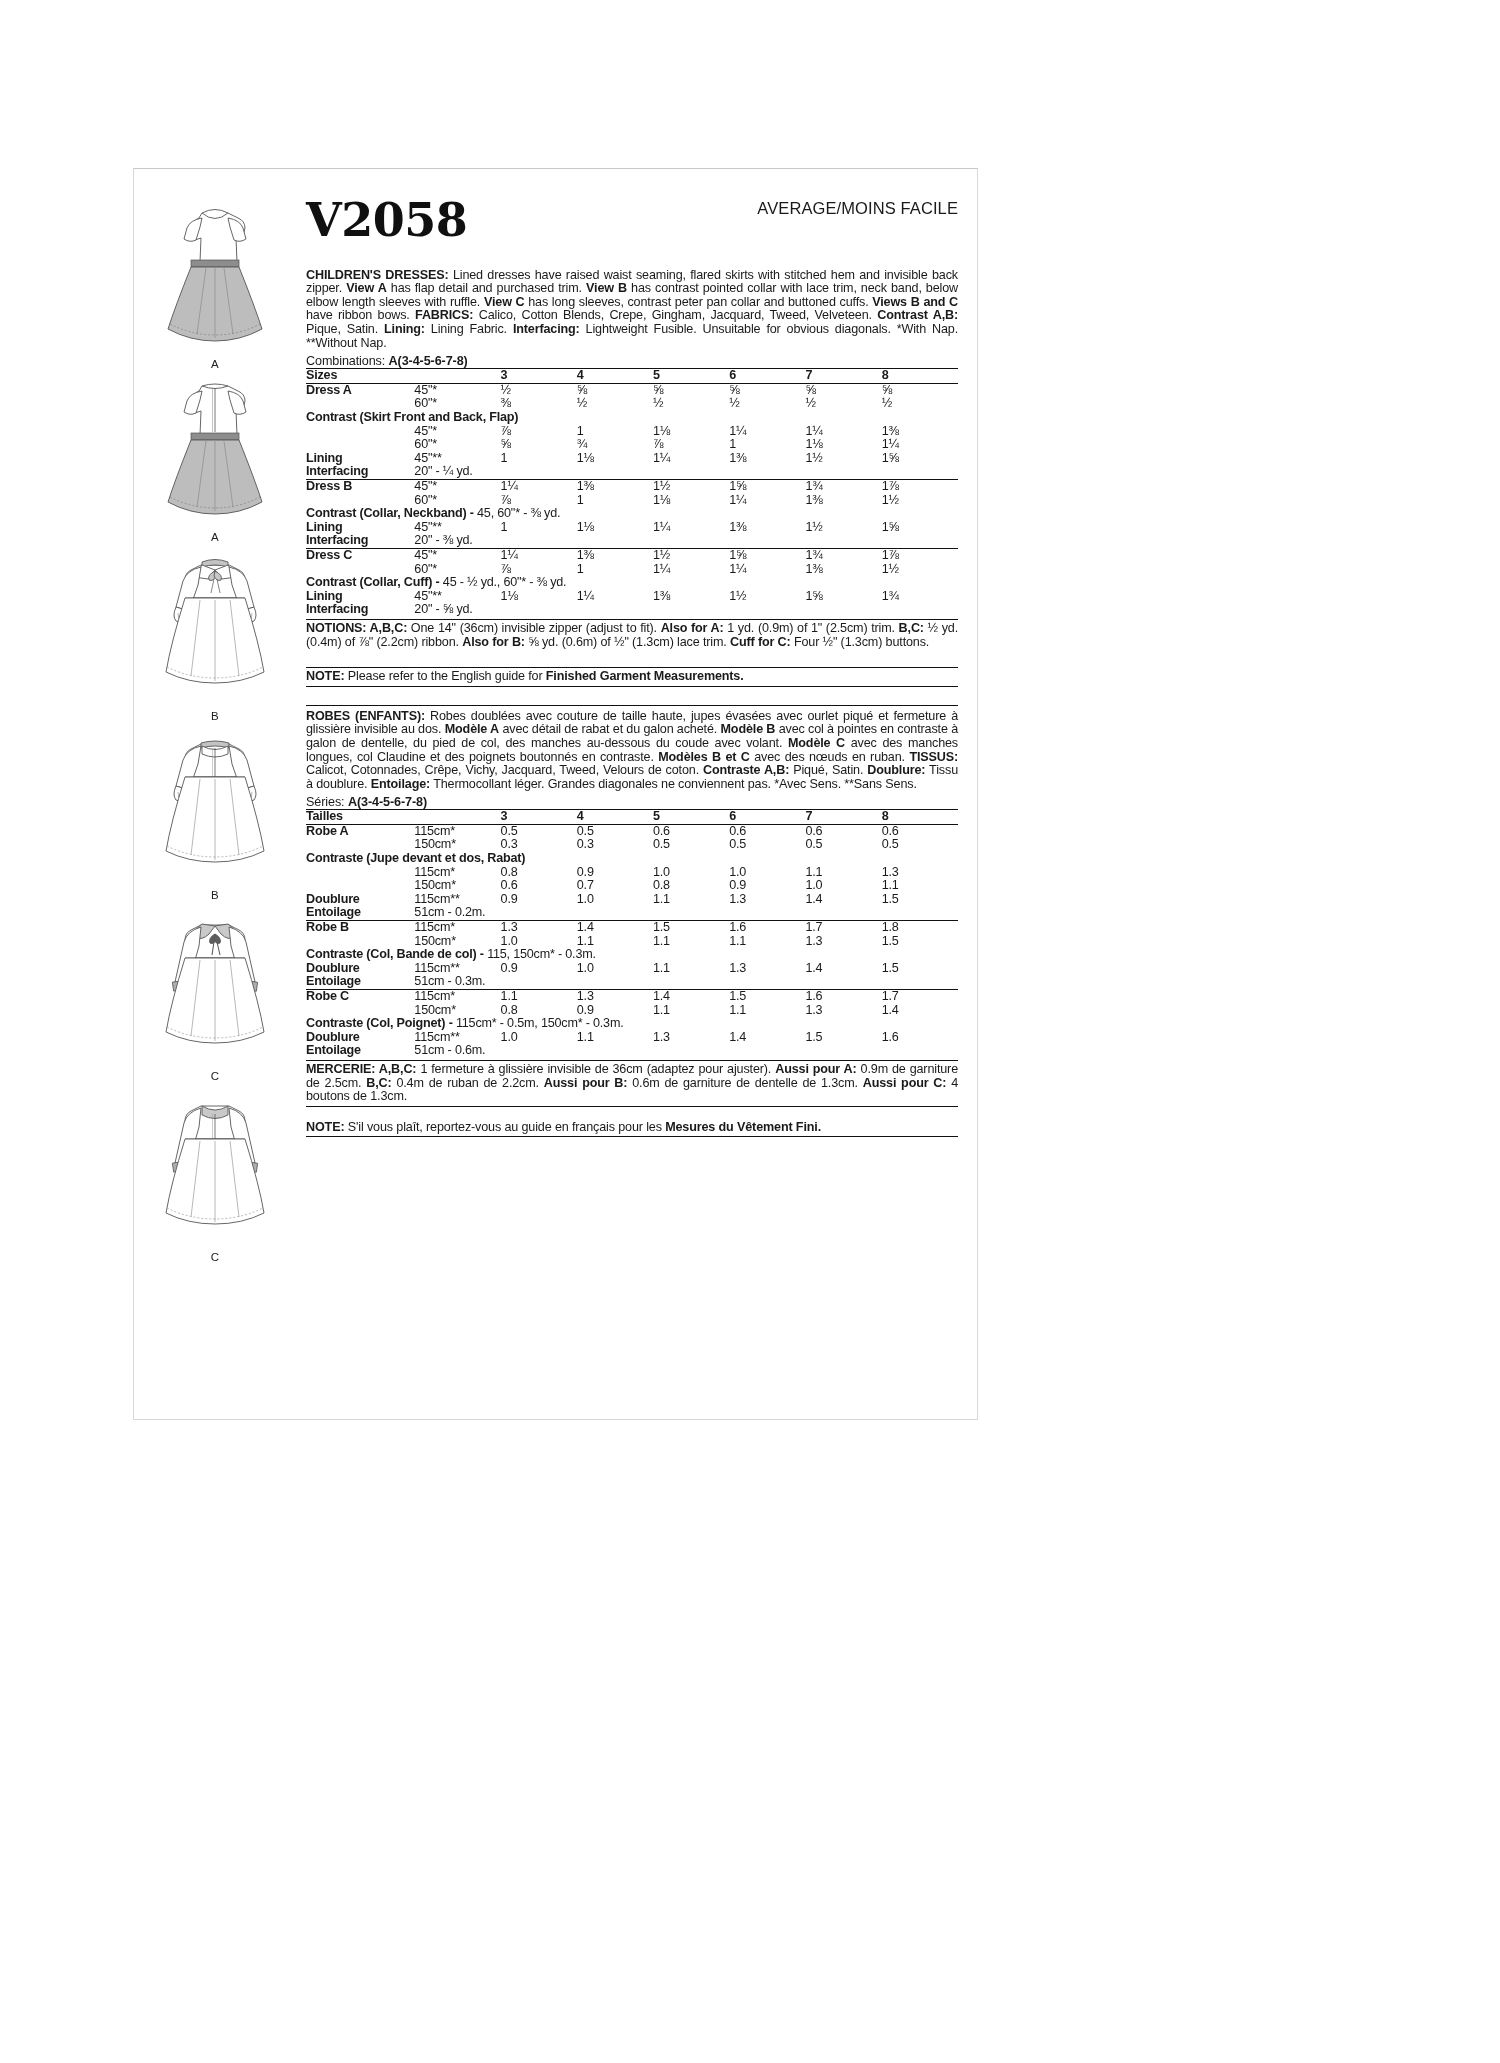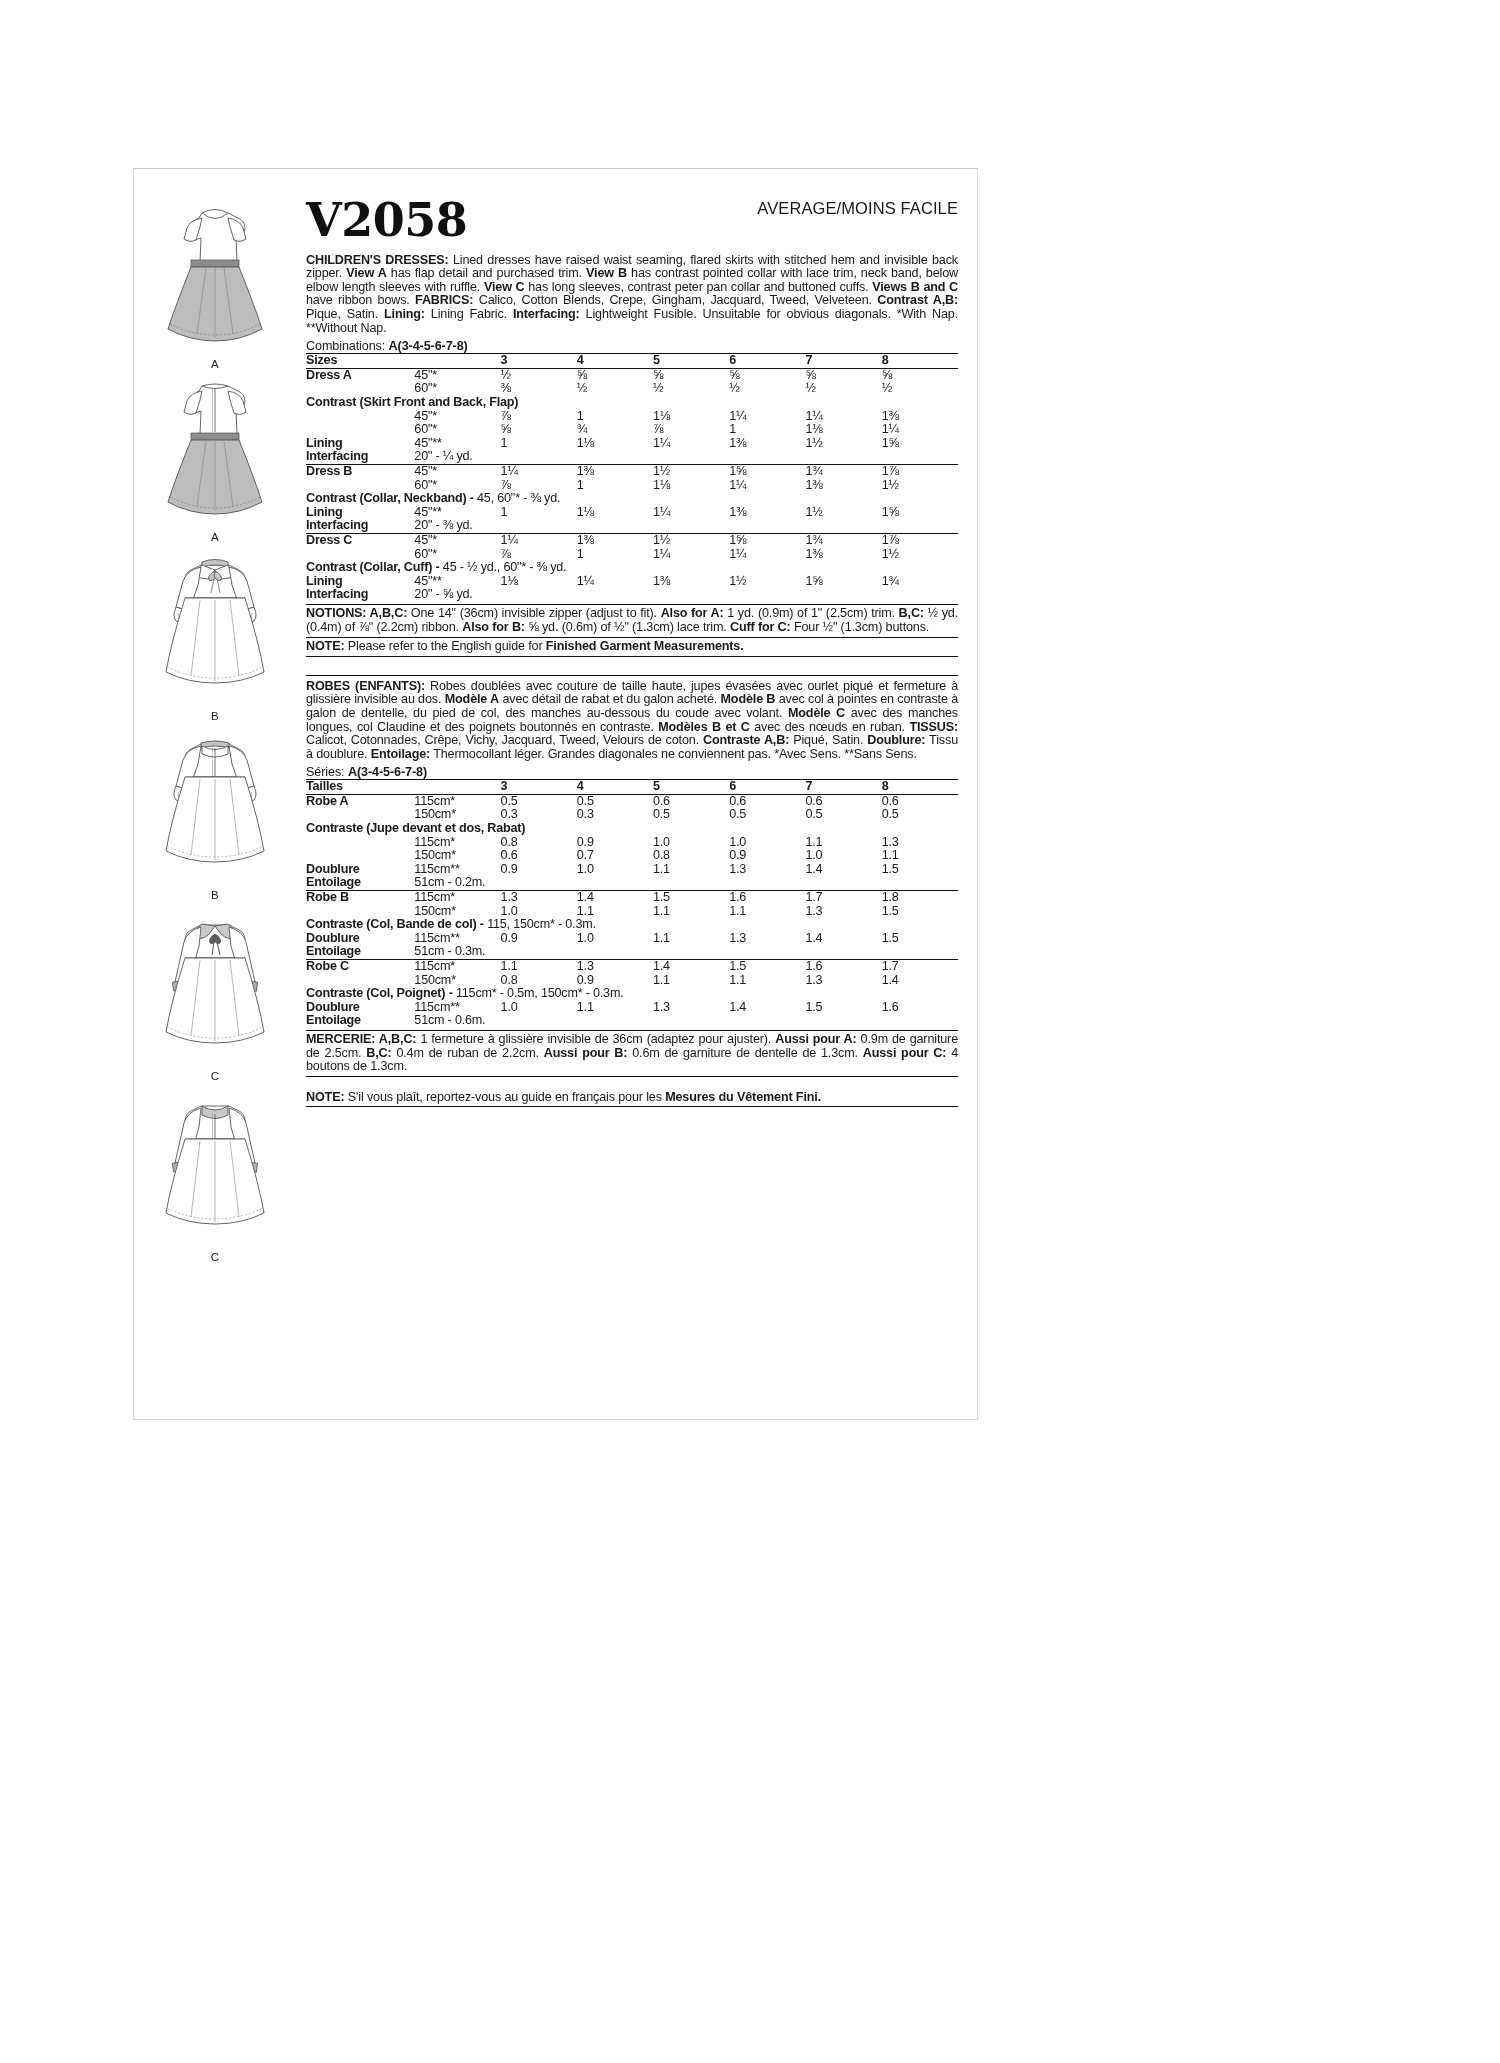--- a/index.html
+++ b/index.html
@@ -39,21 +39,21 @@
     font-family:"DejaVu Serif", serif;
     font-size:46px; font-weight:700; letter-spacing:-0.5px;
     line-height:0.95; color:#101010;
   }
   #difficulty {
     font-size:16.5px; font-weight:400; letter-spacing:0.1px;
     color:#1a1a1a; padding-bottom:5px; white-space:nowrap;
   }
   .desc {
     font-size:12.6px; line-height:13.6px; text-align:justify;
-    margin-top:11px; letter-spacing:-0.15px;
+    margin-top:26px; letter-spacing:-0.15px;
     font-stretch:condensed;
   }
   .desc b { font-weight:700; }
   .comb {
     font-size:12.6px; line-height:14px; margin-top:4px; letter-spacing:-0.1px;
   }
   .comb b { font-weight:700; }
 
   
   table.yard {
@@ -408,21 +408,21 @@
             <td class="c-sz"></td>
             <td class="c-sz"></td>
             <td class="c-sz"></td>
             <td class="c-sz"></td>
             <td class="c-sz"></td>
           </tr>
         </tbody>
     </table>
 
     <div class="note topline" style="margin-top:2px; padding-top:2px;"><b>NOTIONS: A,B,C:</b> One 14" (36cm) invisible zipper (adjust to fit). <b>Also for A:</b> 1 yd. (0.9m) of 1" (2.5cm) trim. <b>B,C:</b> ½ yd. (0.4m) of ⅞" (2.2cm) ribbon. <b>Also for B:</b> ⅝ yd. (0.6m) of ½" (1.3cm) lace trim. <b>Cuff for C:</b> Four ½" (1.3cm) buttons.</div>
-    <div class="note topline botline" style="margin-top:3px; padding-top:2px; padding-bottom:2px;"><b>NOTE:</b> Please refer to the English guide for <b>Finished Garment Measurements.</b></div>
+    <div class="note topline botline" style="margin-top:18px; padding-top:2px; padding-bottom:2px;"><b>NOTE:</b> Please refer to the English guide for <b>Finished Garment Measurements.</b></div>
 
     <div class="gap18"></div>
 
     <div class="note topline" style="padding-top:4px;"><b>ROBES (ENFANTS):</b> Robes doublées avec couture de taille haute, jupes évasées avec ourlet piqué et fermeture à glissière invisible au dos. <b>Modèle A</b> avec détail de rabat et du galon acheté. <b>Modèle B</b> avec col à pointes en contraste à galon de dentelle, du pied de col, des manches au-dessous du coude avec volant. <b>Modèle C</b> avec des manches longues, col Claudine et des poignets boutonnés en contraste. <b>Modèles B et C</b> avec des nœuds en ruban. <b>TISSUS:</b> Calicot, Cotonnades, Crêpe, Vichy, Jacquard, Tweed, Velours de coton. <b>Contraste A,B:</b> Piqué, Satin. <b>Doublure:</b> Tissu à doublure. <b>Entoilage:</b> Thermocollant léger. Grandes diagonales ne conviennent pas. *Avec Sens. **Sans Sens.</div>
 
     <div class="comb">
       <span>Séries:</span>
       <b>A(3-4-5-6-7-8)</b>
     </div>
 

